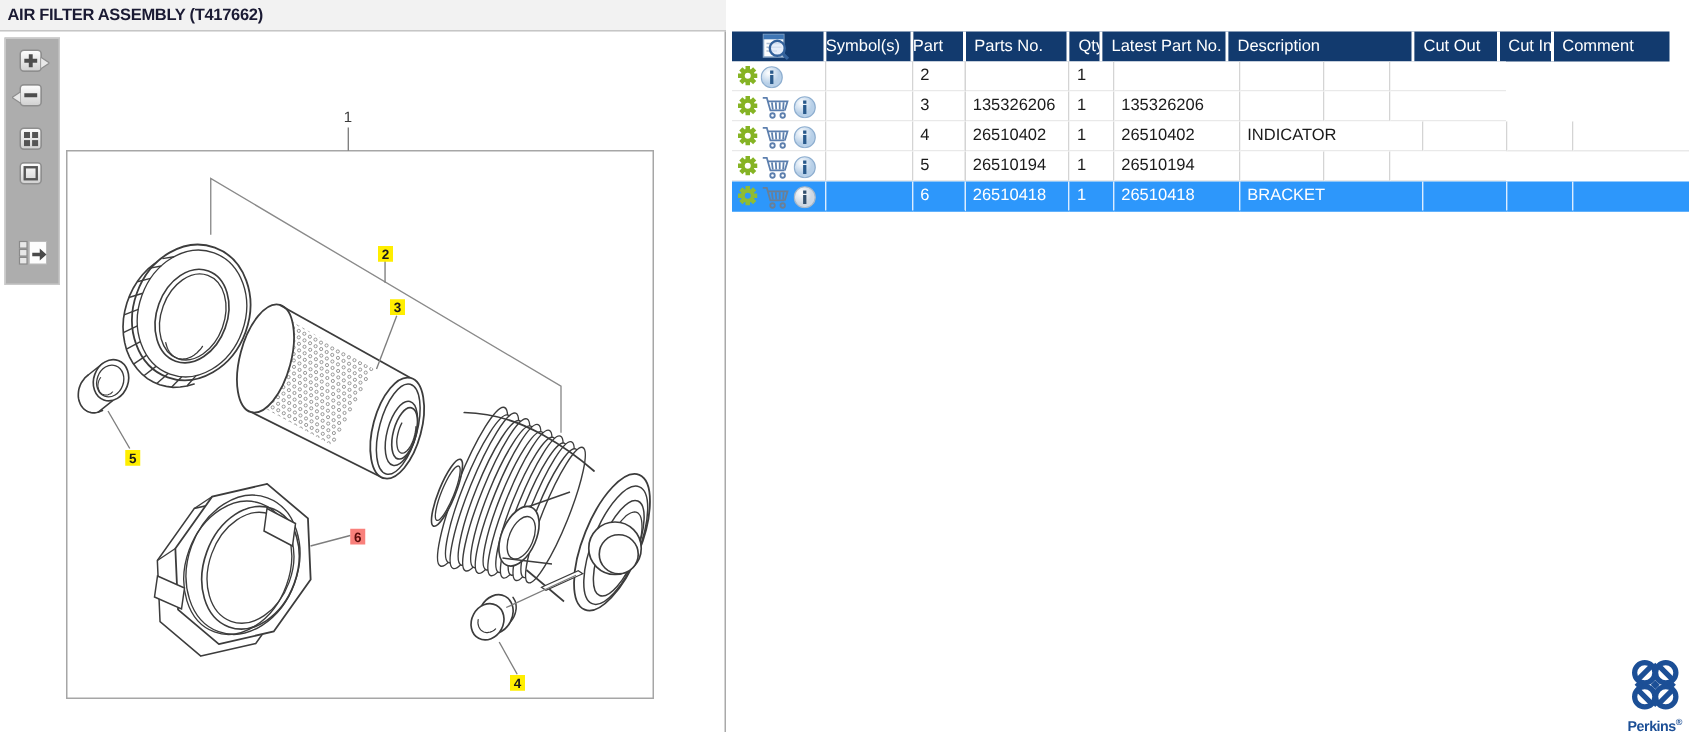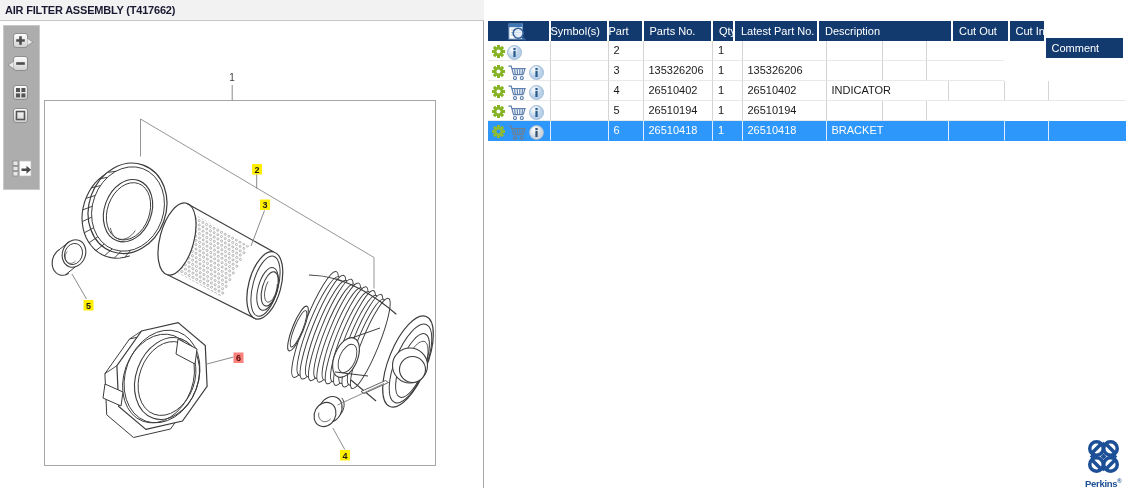--- a/index.html
+++ b/index.html
@@ -7,21 +7,21 @@
 .vsep { position:absolute; left:483px; top:21px; width:1px; height:467px; background:#a9a9a9; }
 .tpanel { position:absolute; left:3px; top:25px; width:37px; height:165px; background:#adadad; border:1px solid #c9c9c9; }
 .tbtn { position:absolute; width:15px; height:15px; background:linear-gradient(#fdfdfd,#d2d2d2); border:1px solid #8e8e8e; border-radius:3px; }
 .tbtn svg { position:absolute; left:-1px; top:-1px; }
 .tbl { position:absolute; left:488px; top:21px; width:638px; font-size:11px; color:#1a1a1a; }
 .trow { display:flex; height:20px; }
 .tc { height:20px; overflow:hidden; white-space:nowrap; flex:none; }
 .hc { background:#123a6e; color:#fff; font-size:11px; line-height:20px; padding-left:6px; border-right:2px solid #fff; }
 .hc.ctr { text-align:left; padding-left:0; }
 .hc.c0 { text-align:center; padding-left:0; }
-.trow .hc:last-child { border-right:none;margin-top:17px; }
+.trow .hc:last-child { border-right:none; }
 .bc { background:#fff; line-height:19px; padding-left:5px; border-right:1px solid #d4d4d4; border-bottom:1px solid #e9e9e9; }
 .bc.c0 { padding-left:4px; }
 .trow .bc:last-child { border-right:none; }
 .trow.sel .bc { background:#2d97fb; color:#fff; border-right-color:#dcedff; border-bottom-color:#2d97fb; }
 .ic { display:inline-block; vertical-align:middle; margin-right:2px; height:15px; margin-top:2px; }
 .ic svg { display:block; }
 .hc.c0 svg { display:inline-block; vertical-align:middle; margin-top:1px; }
 .logo { position:absolute; left:1085px; top:439px; width:36px; text-align:center; }
 .logo .txt { font-size:9.5px; font-weight:bold; color:#1c4f96; margin-top:-2px; line-height:10px; letter-spacing:-0.3px; }
 </style></head>
@@ -760,21 +760,21 @@
             <path d="M3 7h10M3 9.5h10M3 12h7"></path>
           </g>
           <circle cx="10.2" cy="10.2" r="5" fill="#dfeafa" fill-opacity="0.75" stroke="#33629c" stroke-width="1.6"></circle>
           <line x1="13.8" y1="13.8" x2="17.3" y2="17.3" stroke="#33629c" stroke-width="2.2"></line>
         </svg></div>
       <div class="tc hc ctr" style="width:58px">Symbol(s)</div>
       <div class="tc hc ctr" style="width:35px">Part</div>
       <div class="tc hc" style="width:69.5px">Parts No.</div>
       <div class="tc hc" style="width:22px">Qty.</div>
       <div class="tc hc" style="width:84px">Latest Part No.</div>
-      <div class="tc hc" style="width:134px">Description</div>
+      <div class="tc hc" style="width:124px">Description</div>
       <div class="tc hc" style="width:56.5px">Cut Out</div>
       <div class="tc hc" style="width:36px">Cut In</div>
       <div class="tc hc" style="width:77.5px">Comment</div>
     </div>
     <div class="trow">
       <div class="tc bc c0" style="width:62.5px"><span class="ic"><svg width="13" height="13" viewBox="0 0 13 13">
             <g fill="#85b324">
               <path d="M5 0h3v13H5z"></path>
               <path d="M5 0h3v13H5z" transform="rotate(45 6.5 6.5)"></path>
               <path d="M5 0h3v13H5z" transform="rotate(90 6.5 6.5)"></path>

